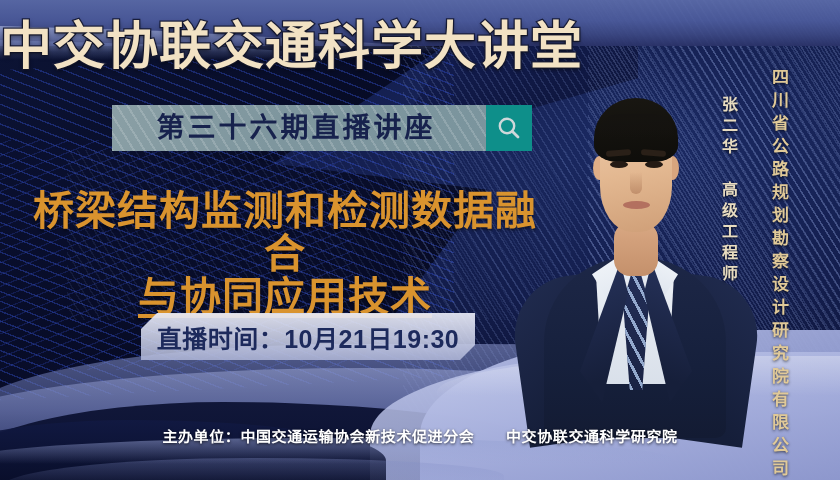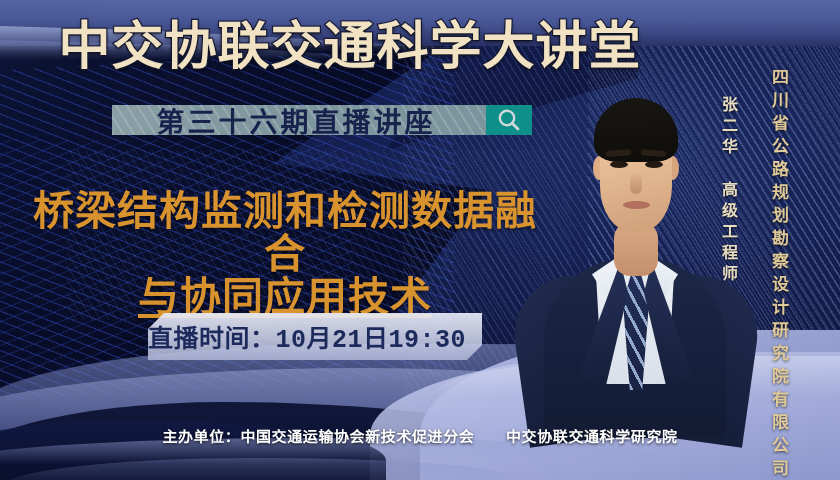--- a/index.html
+++ b/index.html
@@ -246,36 +246,36 @@
     background:#241a14; border-radius:50%; }
   .p-nose { position:absolute; left:90px; top:110px; width:12px; height:22px;
     background:linear-gradient(180deg,rgba(190,140,105,0),rgba(178,126,92,.65));
     border-radius:0 0 8px 8px; }
   .p-mouth { position:absolute; left:83px; top:139px; width:27px; height:8px;
     background:#b3705f; border-radius:50%; }
 
   
   .main-title {
     position:absolute; left:0; top:16px; width:700px;
-    text-align:center;
+    text-align:left;
     font-size:52px; line-height:60px;
     font-weight:bold;
     letter-spacing:1px;
     color:#f2e2c4;
     -webkit-text-stroke:2.5px #1b1f3c;
     paint-order:stroke fill;
     text-shadow:0 2px 4px rgba(0,0,0,.55);
     white-space:nowrap;
   }
 
   .subtitle-bar {
-    position:absolute; left:112px; top:105px; width:420px; height:30px;
+    position:absolute; left:112px; top:105px; width:420px; height:46px;
     background:linear-gradient(110deg,#8a9fa5 0%,#7e969e 40%,#7a949d 100%);
     overflow:hidden;
-    display:flex; align-items:center;
+    display:flex; 
   }
   .subtitle-bar::before{
     content:""; position:absolute; inset:0;
     background:repeating-linear-gradient(58deg,
       rgba(255,255,255,.16) 0px, rgba(255,255,255,.16) 2px,
       rgba(255,255,255,0) 2px, rgba(255,255,255,0) 9px);
   }
   .subtitle-text {
     position:relative;
     flex:1; text-align:center;
@@ -298,27 +298,26 @@
     text-align:center;
     font-size:41px; line-height:43px;
     font-weight:bold;
     color:#d9932e;
     letter-spacing:1px;
     text-shadow:0 2px 3px rgba(0,0,0,.5);
   }
   .topic .l2 { display:block;text-decoration:underline; }
 
   .time-banner {
-    position:absolute; left:148px; top:313px;
+    position:absolute; left:141px; top:313px;
     width:334px; height:47px;
     background:linear-gradient(180deg,rgba(232,234,246,.93) 0%,rgba(205,210,233,.88) 55%,rgba(176,183,216,.85) 100%);
     clip-path:polygon(16px 0, 100% 0, 100% calc(100% - 15px), calc(100% - 15px) 100%, 0 100%, 0 16px);
-    display:flex; align-items:center; 
+    display:flex; align-items:center; justify-content:center;
     box-shadow:0 2px 8px rgba(0,0,0,.4);
-    font-family:Liberation Mono, monospace;
   }
   .time-text {
     font-size:25px; font-weight:bold;
     color:#1d2a5c; letter-spacing:.5px;
     white-space:nowrap;
   }
 
   
   .v-col {
     position:absolute;

